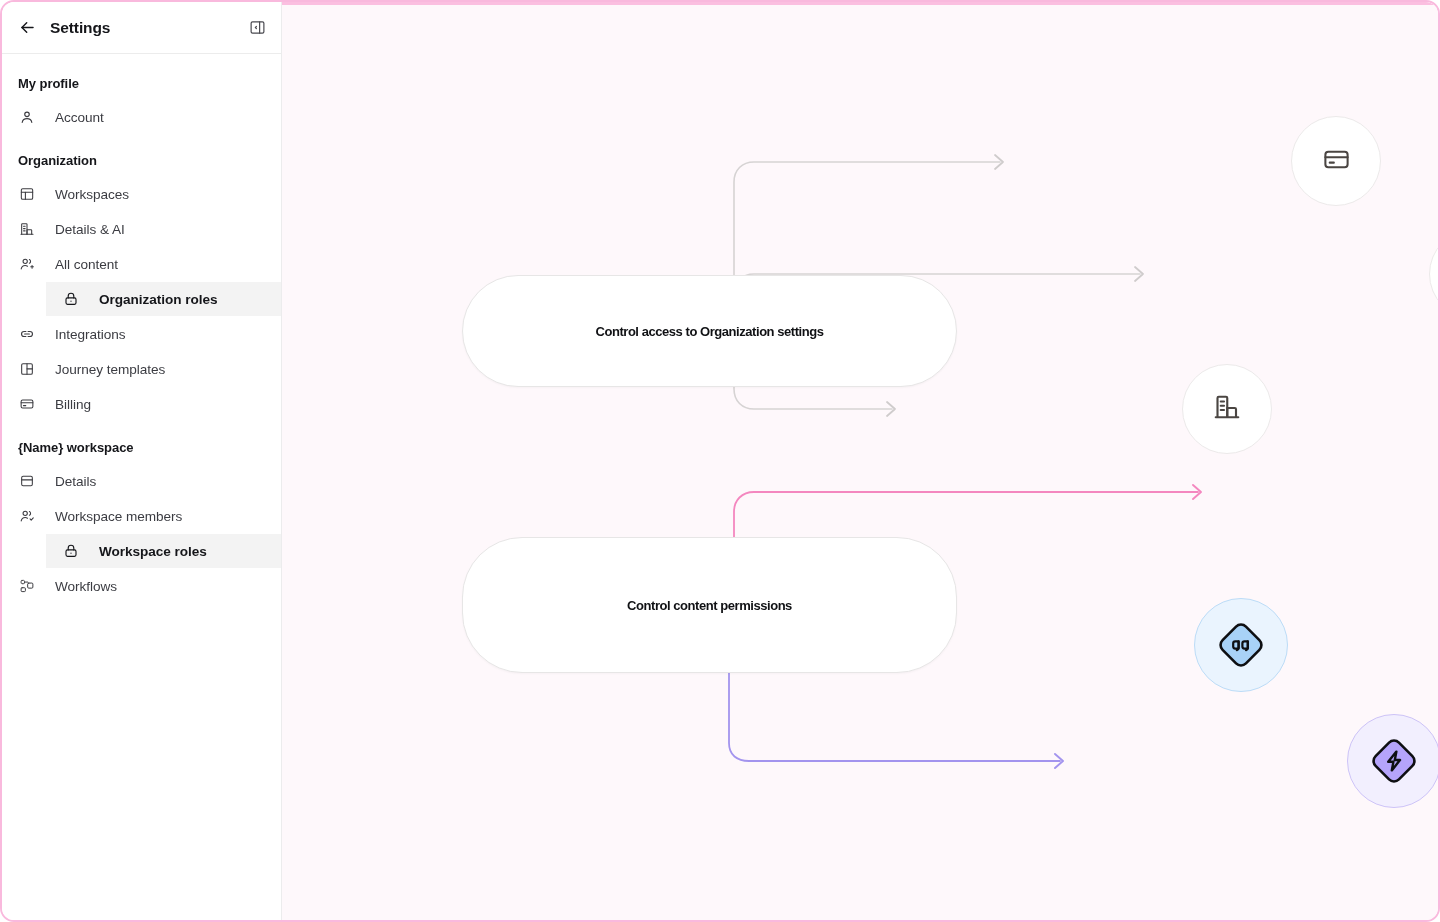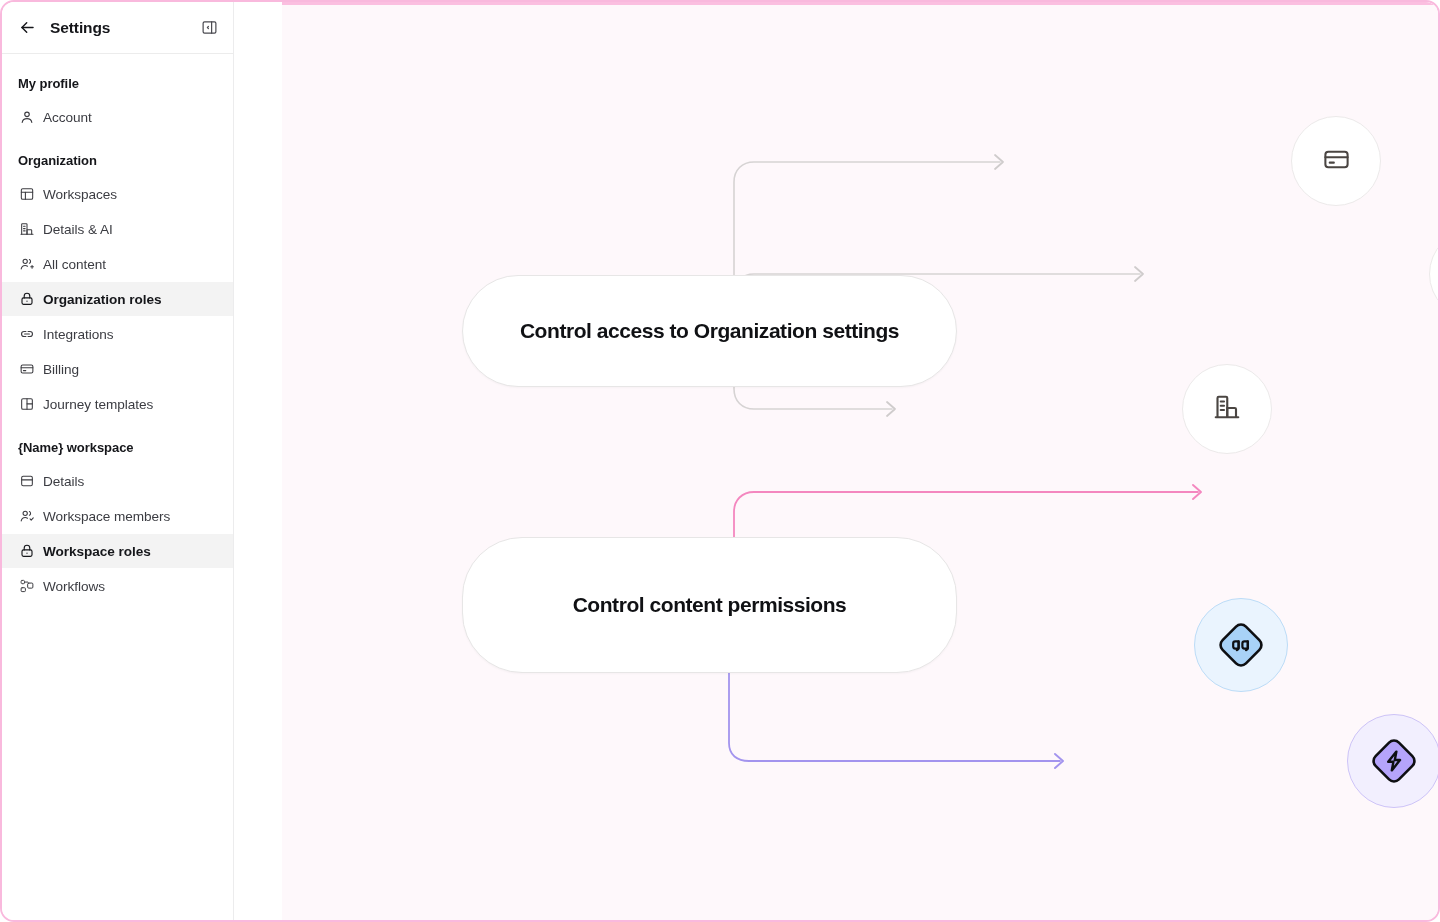--- a/index.html
+++ b/index.html
@@ -14,21 +14,21 @@
     width: 1440px; height: 922px;
     background: #ffffff;
     border: 2px solid #f9b9dd;
     border-radius: 14px;
     overflow: hidden;
   }
 
   
   #sidebar {
     position: absolute; left: 0; top: 0;
-    width: 232px; height: 100%;
+    width: 280px; height: 100%;
     background: #ffffff;
     border-right: 1px solid #ececed;
     z-index: 5;
   }
   #sidebar-header {
     position: relative;
     height: 52px;
     border-bottom: 1px solid #ececec;
     display: flex; align-items: center;
     padding: 0 14px;
@@ -51,38 +51,38 @@
     cursor: pointer;
   }
 
   #sidebar-nav { padding: 12px 0 0 0; }
   .nav-section-title {
     font-size: 13px; font-weight: 700; color: #15161a;
     padding: 10px 16px 9px 16px;
     letter-spacing: -0.05px;
   }
   .nav-item {
-    display: flex; align-items: center; gap: 8px;
+    display: flex; align-items: center; gap: 20px;
     height: 34px;
     margin: 0 0 1px 0;
     padding: 0 16px;
     cursor: pointer;
     border-radius: 0;
     position: relative;
   }
   .nav-item .nav-ico {
     width: 17px; height: 17px; flex: 0 0 17px;
     display: flex; align-items: center; justify-content: center;
     color: #3c3c41;
   }
   .nav-item .nav-label {
     font-size: 13.6px; color: #3b3c42; letter-spacing: -0.05px;
     white-space: nowrap;
   }
-  .nav-item.active { background: #f3f3f3; }
+  .nav-item.active { background: #f3f3f3; margin-left: 44px; }
   .nav-item.active .nav-label { color: #15161a; font-weight: 700; }
   .nav-item.active .nav-ico { color: #15161a; }
 
   .gap-sm { height: 8px; }
 
   
   #canvas {
     position: absolute;
     left: 280px; top: 0;
     width: 1160px; height: 922px;
@@ -103,21 +103,21 @@
     position: absolute;
     background: #ffffff;
     border: 1px solid #e7e6e6;
     border-radius: 60px;
     display: flex; align-items: center; justify-content: center;
     box-shadow: 0 1px 2px rgba(20,20,30,0.03);
     z-index: 3;
     cursor: pointer;
   }
   .pill-text {
-    font-size: 21px; font-weight: 700; color: #101114;
+    font-size: 13px; font-weight: 700; color: #101114;
     letter-spacing: -0.45px;
     text-align: center;
   }
   #pill-org   { left: 180px; top: 273px; width: 495px; height: 112px; }
   #pill-cont  { left: 180px; top: 535px; width: 495px; height: 136px; }
 
   
   .node {
     position: absolute;
     border-radius: 50%;
@@ -242,37 +242,37 @@
             <path d="M13.6 8.2h2.8a3.8 3.8 0 0 1 0 7.6h-2.8"></path>
             <path d="M8.4 12h7.2"></path>
           </svg>
         </span>
         <span class="nav-label">Integrations</span>
       </div>
 
       <div class="nav-item">
         <span class="nav-ico">
           <svg width="16" height="16" viewBox="0 0 24 24" fill="none" stroke="currentColor" stroke-width="1.6" stroke-linecap="round" stroke-linejoin="round">
+            <rect x="4" y="4" width="16" height="16" rx="2"></rect>
+            <path d="M12 4v16"></path>
+              <path d="M12 11.8h8"></path>
+          </svg>
+        </span>
+        <span class="nav-label">Journey templates</span>
+      </div>
+
+      <div class="nav-item">
+        <span class="nav-ico">
+          <svg width="16" height="16" viewBox="0 0 24 24" fill="none" stroke="currentColor" stroke-width="1.6" stroke-linecap="round" stroke-linejoin="round">
             <rect x="3.2" y="6" width="17.6" height="12" rx="2.2"></rect>
             <path d="M3.2 10.2h17.6"></path>
               <path d="M6.6 14.4h3.6"></path>
           </svg>
         </span>
         <span class="nav-label">Billing</span>
-      </div>
-
-      <div class="nav-item">
-        <span class="nav-ico">
-          <svg width="16" height="16" viewBox="0 0 24 24" fill="none" stroke="currentColor" stroke-width="1.6" stroke-linecap="round" stroke-linejoin="round">
-            <rect x="4" y="4" width="16" height="16" rx="2"></rect>
-            <path d="M12 4v16"></path>
-              <path d="M12 11.8h8"></path>
-          </svg>
-        </span>
-        <span class="nav-label">Journey templates</span>
       </div>
 
       <div class="gap-sm"></div>
 
       <div class="nav-section-title">{Name} workspace</div>
 
       <div class="nav-item">
         <span class="nav-ico">
           <svg width="16" height="16" viewBox="0 0 24 24" fill="none" stroke="currentColor" stroke-width="1.6" stroke-linecap="round" stroke-linejoin="round">
             <rect x="4" y="5" width="16" height="14" rx="2.2"></rect>

